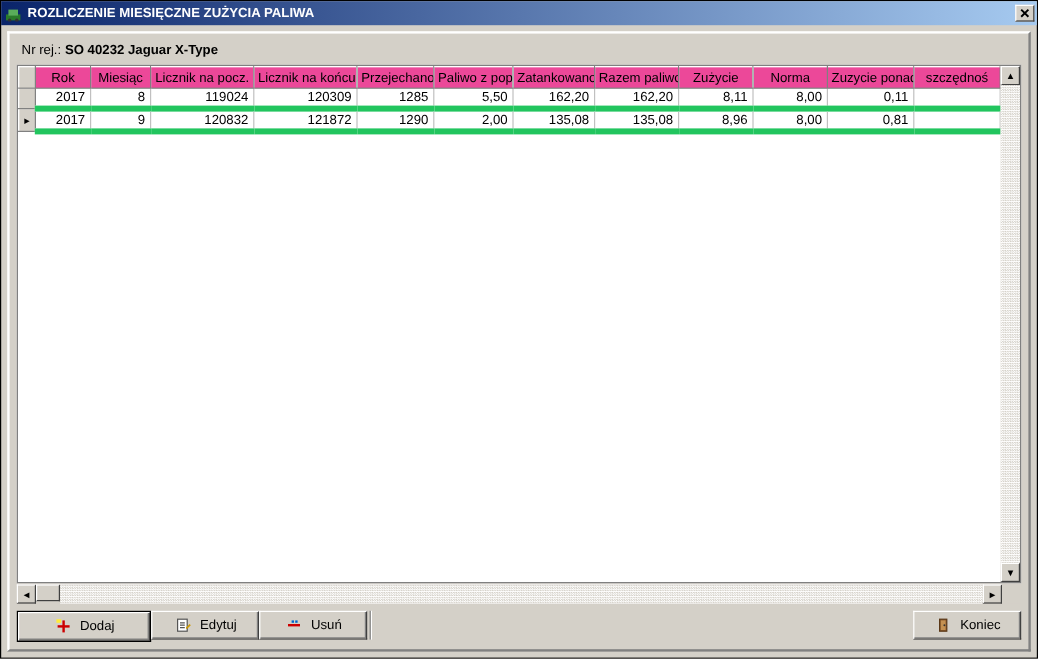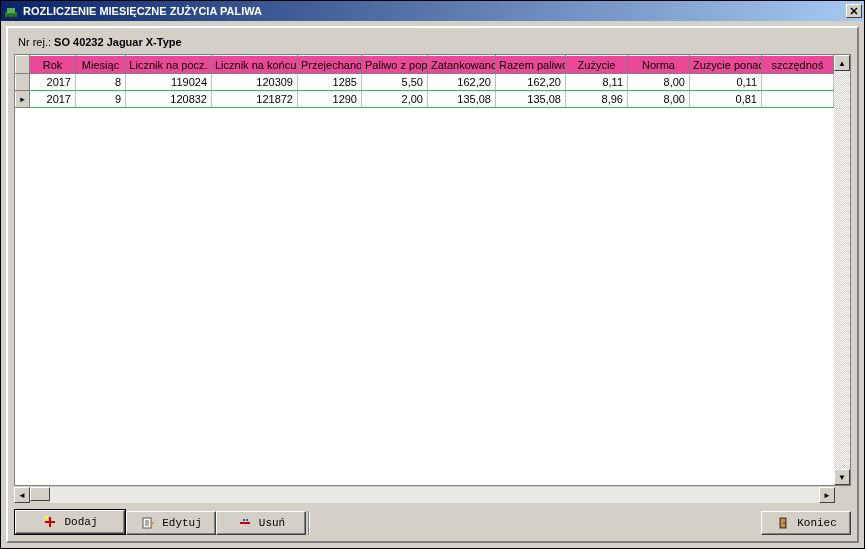--- a/index.html
+++ b/index.html
@@ -109,21 +109,21 @@
     border-color: #fff #808080 #808080 #fff;
     font-weight: normal;
     padding: 2px 3px;
     height: 18px;
     overflow: hidden;
     white-space: nowrap;
     text-align: center;
   }
   table.grid td {
     border-right: 1px solid #c0c0c0;
-    border-bottom: 1px solid #22c55e;
+    border-bottom: 5px solid #22c55e;
     padding: 1px 4px;
     height: 17px;
     text-align: right;
     white-space: nowrap;
     overflow: hidden;
   }
   table.grid td.indicator-cell, table.grid th.indicator-head {
     background: #d4d0c8;
     border: 1px solid;
     border-color: #fff #808080 #808080 #fff;
@@ -132,22 +132,21 @@
   }
   .grid-scroll-area {
     flex:1;
     overflow:hidden;
     background:#fff;
   }
   .button-row {
     display: flex;
     gap: 0;
     padding-top: 6px;
-    align-items: flex-end;
-    font-family: Liberation Mono, monospace;
+    align-items: flex-start;
   }
   .button-row .spacer { flex:1; }
   .btn3d {
     min-width: 90px;
     height: 24px;
     background: #d4d0c8;
     border: 1px solid;
     border-color: #fff #404040 #404040 #fff;
     box-shadow: inset -1px -1px 0 #808080, inset 1px 1px 0 #d4d0c8;
     display: inline-flex;

